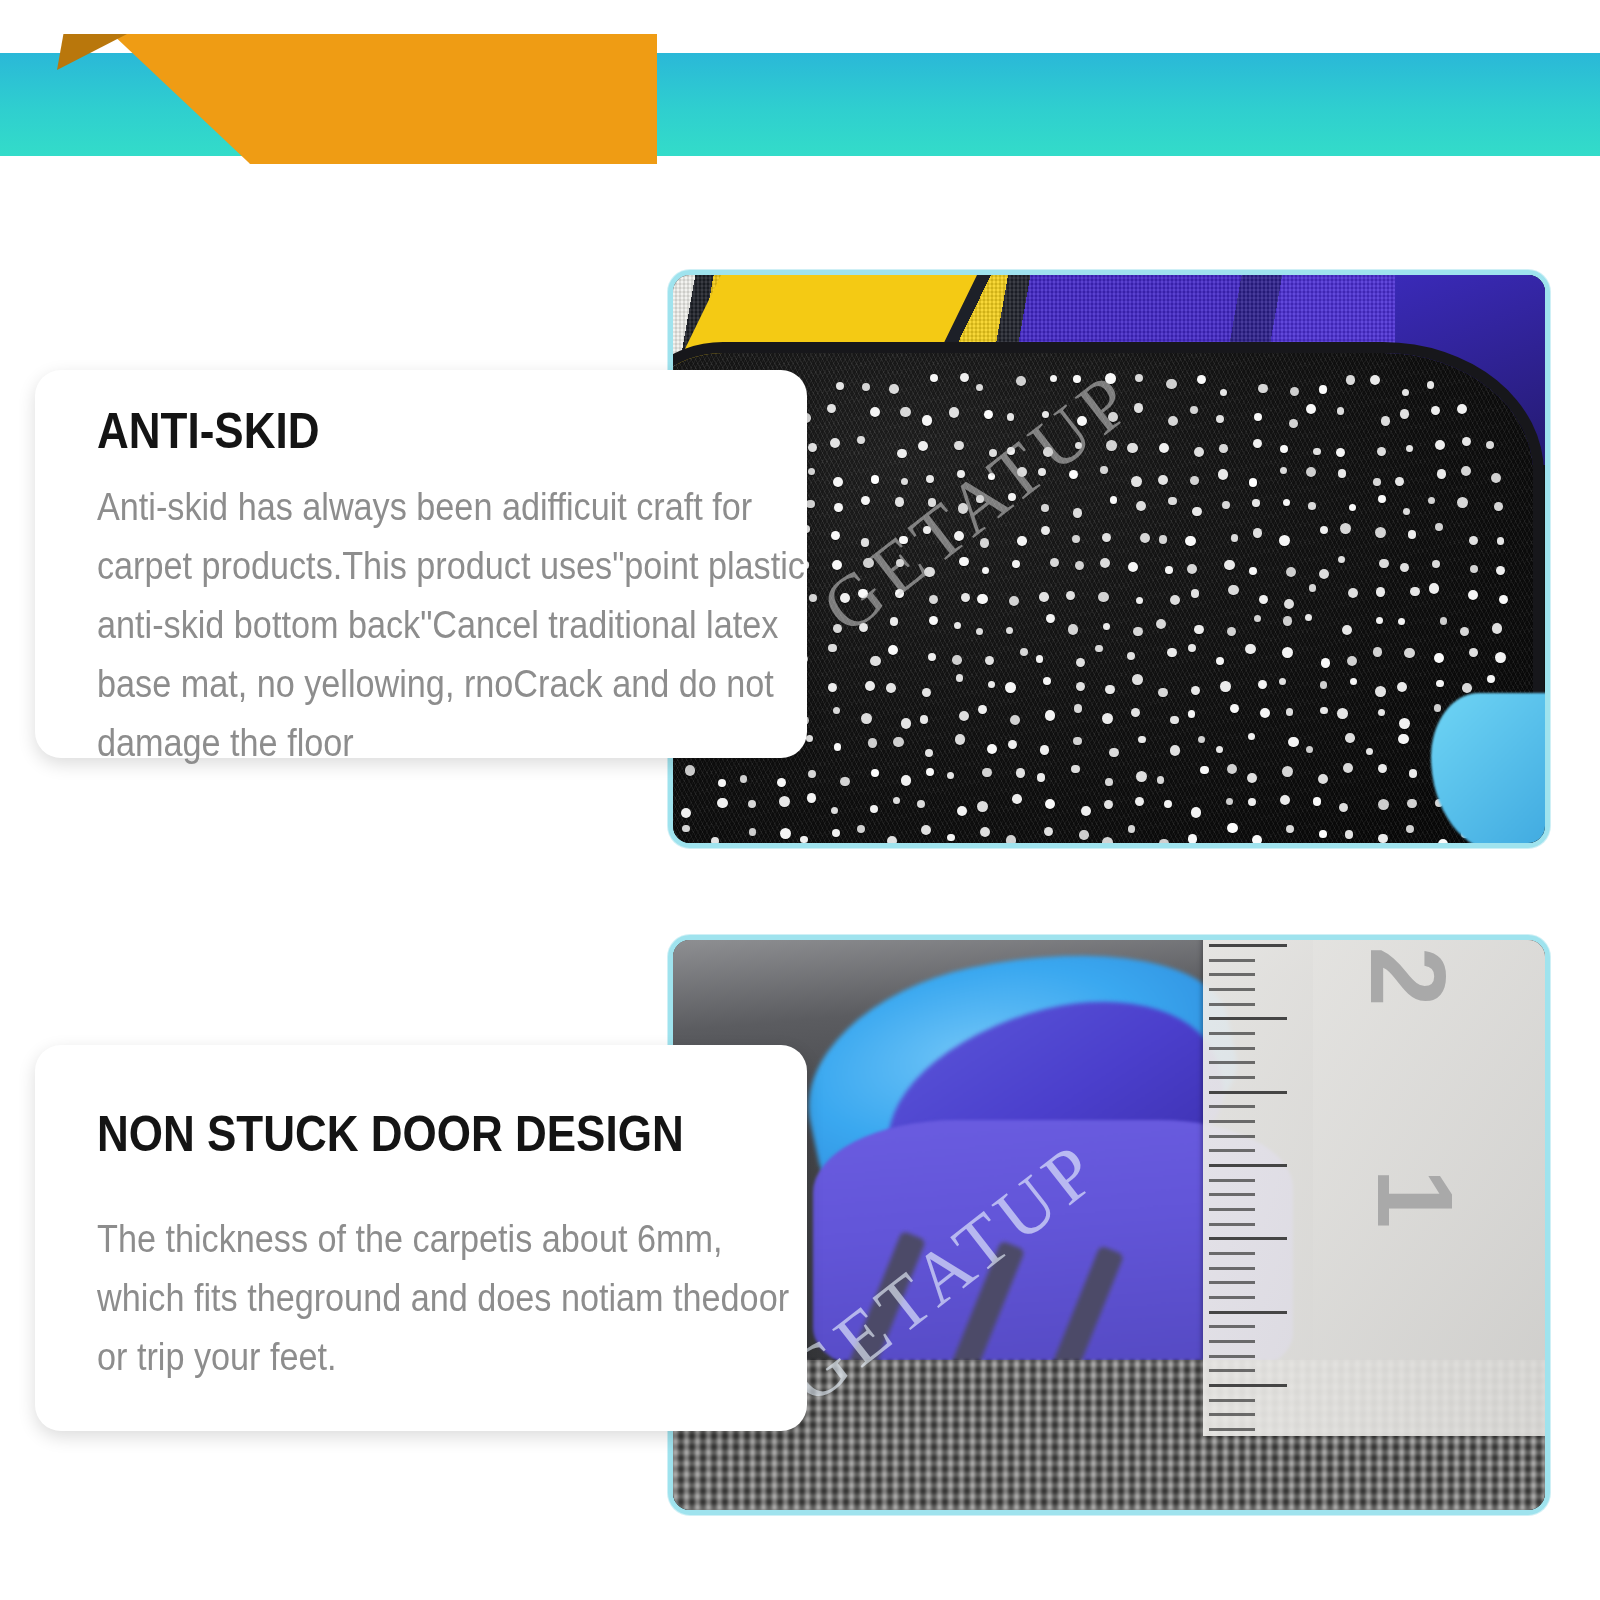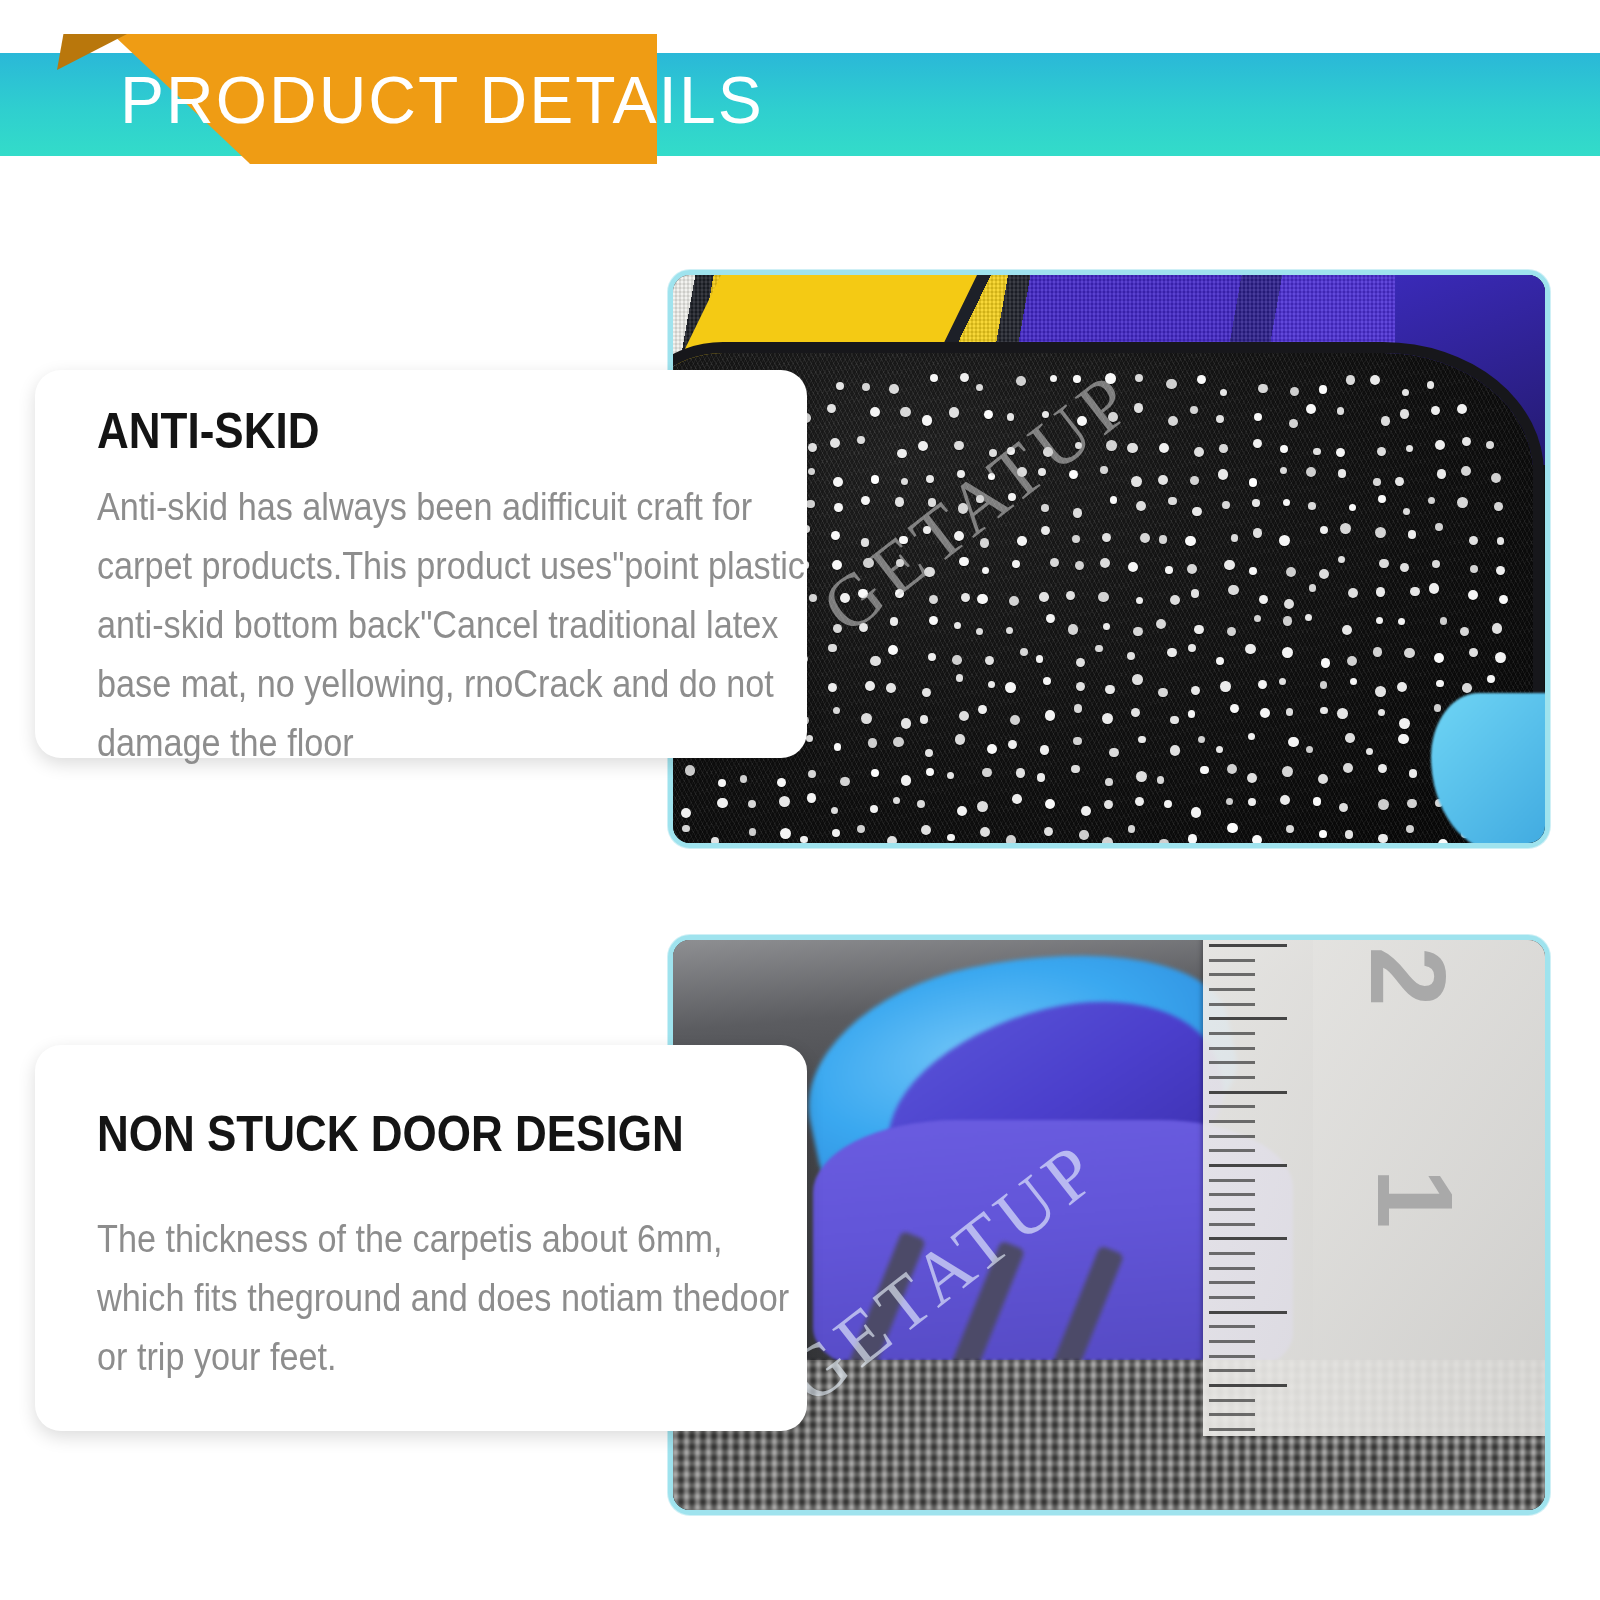--- a/index.html
+++ b/index.html
@@ -232,21 +232,20 @@
   #card-non-stuck .card-title{left:62px;top:60px;}
   #card-non-stuck .card-body{left:62px;top:165px;width:790px;}
 </style>
 </head>
 <body>
 
 <div id="header-banner">
   <div id="teal-band"></div>
   <div id="orange-ribbon"></div>
   <div id="ribbon-fold"></div>
-  <div id="ribbon-title">PRODUCT DETAILS</div>
 </div>
 
 <div class="photo-frame" id="photo-anti-skid">
   <div class="photo-inner">
     <div class="ps1-carpetband"></div>
     <div class="ps1-yellow-diamond"></div>
     <div class="ps1-purple-right"></div>
     <div class="ps1-mat"></div>
     <div class="ps1-dots" id="ps1-dots">
         <i style="width: 8.4px; height: 8.4px; left: 193px; top: 18.9px; opacity: 0.89;"></i>

